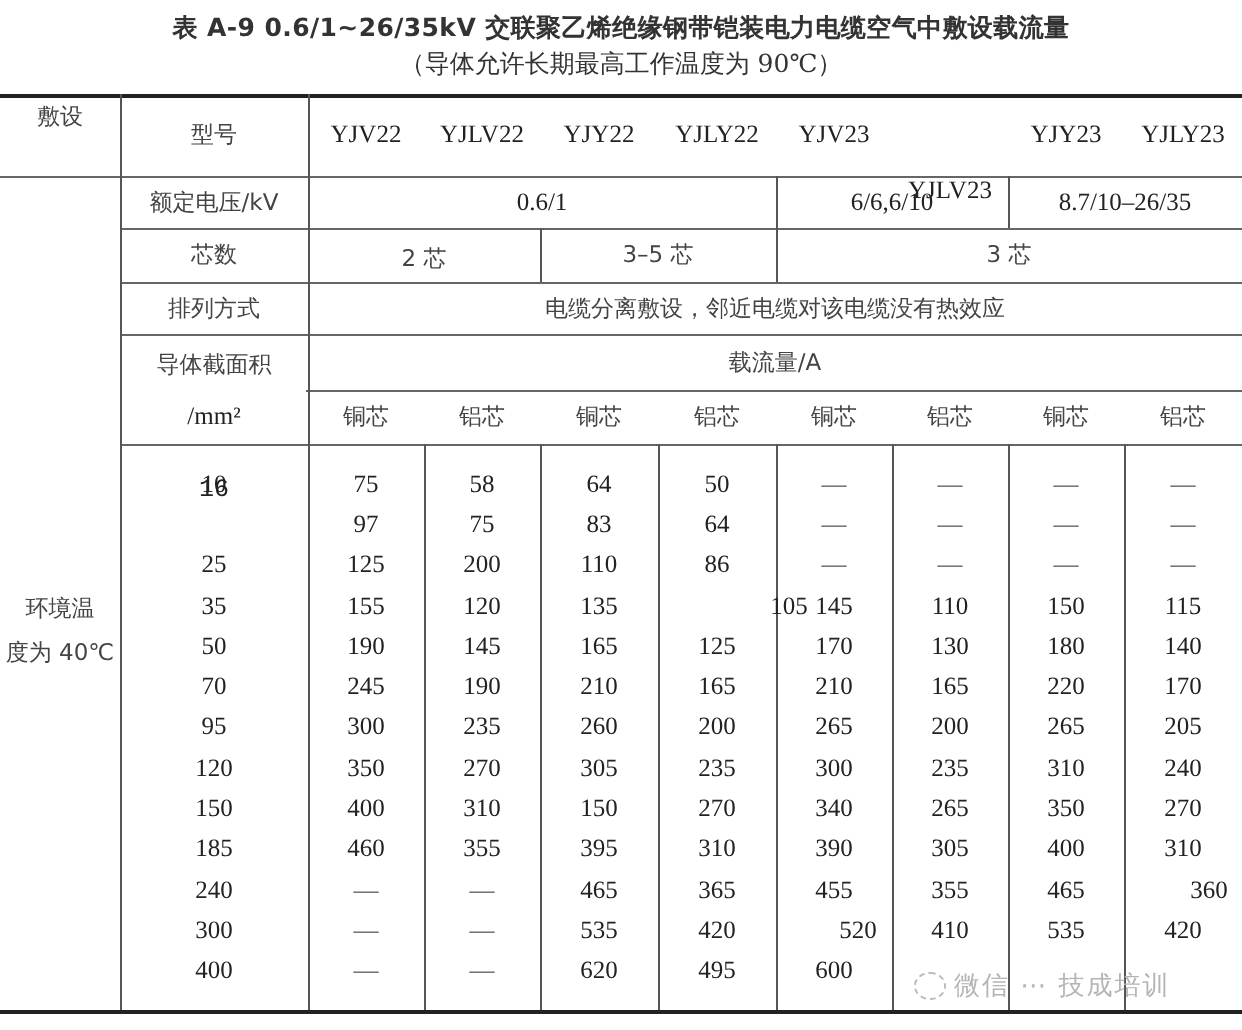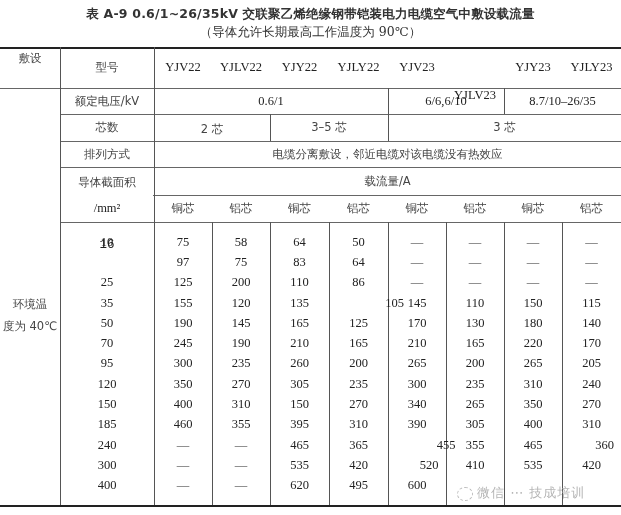--- a/index.html
+++ b/index.html
@@ -278,21 +278,21 @@
       <div class="cell num" style="left: 446px; width: 58px; top: 414.7px; height: 20.3px;">305</div>
       <div class="cell num" style="left: 504px; width: 58px; top: 414.7px; height: 20.3px;">400</div>
       <div class="cell num" style="left: 562px; width: 59px; top: 414.7px; height: 20.3px;">310</div>
     </div>
     <div style="position: absolute; left: 0px; top: 0px;">
       <div class="cell num" style="left: 60px; width: 94px; top: 435px; height: 20.3px;">240</div>
       <div class="cell num dash" style="left: 154px; width: 58px; top: 435px; height: 20.3px;">—</div>
       <div class="cell num dash" style="left: 212px; width: 58px; top: 435px; height: 20.3px;">—</div>
       <div class="cell num" style="left: 270px; width: 59px; top: 435px; height: 20.3px;">465</div>
       <div class="cell num" style="left: 329px; width: 59px; top: 435px; height: 20.3px;">365</div>
-      <div class="cell num" style="left: 388px; width: 58px; top: 435px; height: 20.3px; margin-left: 29px;">455</div>
+      <div class="cell num" style="left: 388px; width: 58px; top: 435px; height: 20.3px;">455</div>
       <div class="cell num" style="left: 446px; width: 58px; top: 435px; height: 20.3px;">355</div>
       <div class="cell num" style="left: 504px; width: 58px; top: 435px; height: 20.3px;">465</div>
       <div class="cell num" style="left: 575px; width: 59px; top: 435px; height: 20.3px;">360</div>
     </div>
     <div style="position: absolute; left: 0px; top: 0px;">
       <div class="cell num" style="left: 60px; width: 94px; top: 455.3px; height: 20.3px;">300</div>
       <div class="cell num dash" style="left: 154px; width: 58px; top: 455.3px; height: 20.3px;">—</div>
       <div class="cell num dash" style="left: 212px; width: 58px; top: 455.3px; height: 20.3px;">—</div>
       <div class="cell num" style="left: 270px; width: 59px; top: 455.3px; height: 20.3px;">535</div>
       <div class="cell num" style="left: 329px; width: 59px; top: 455.3px; height: 20.3px;">420</div>

